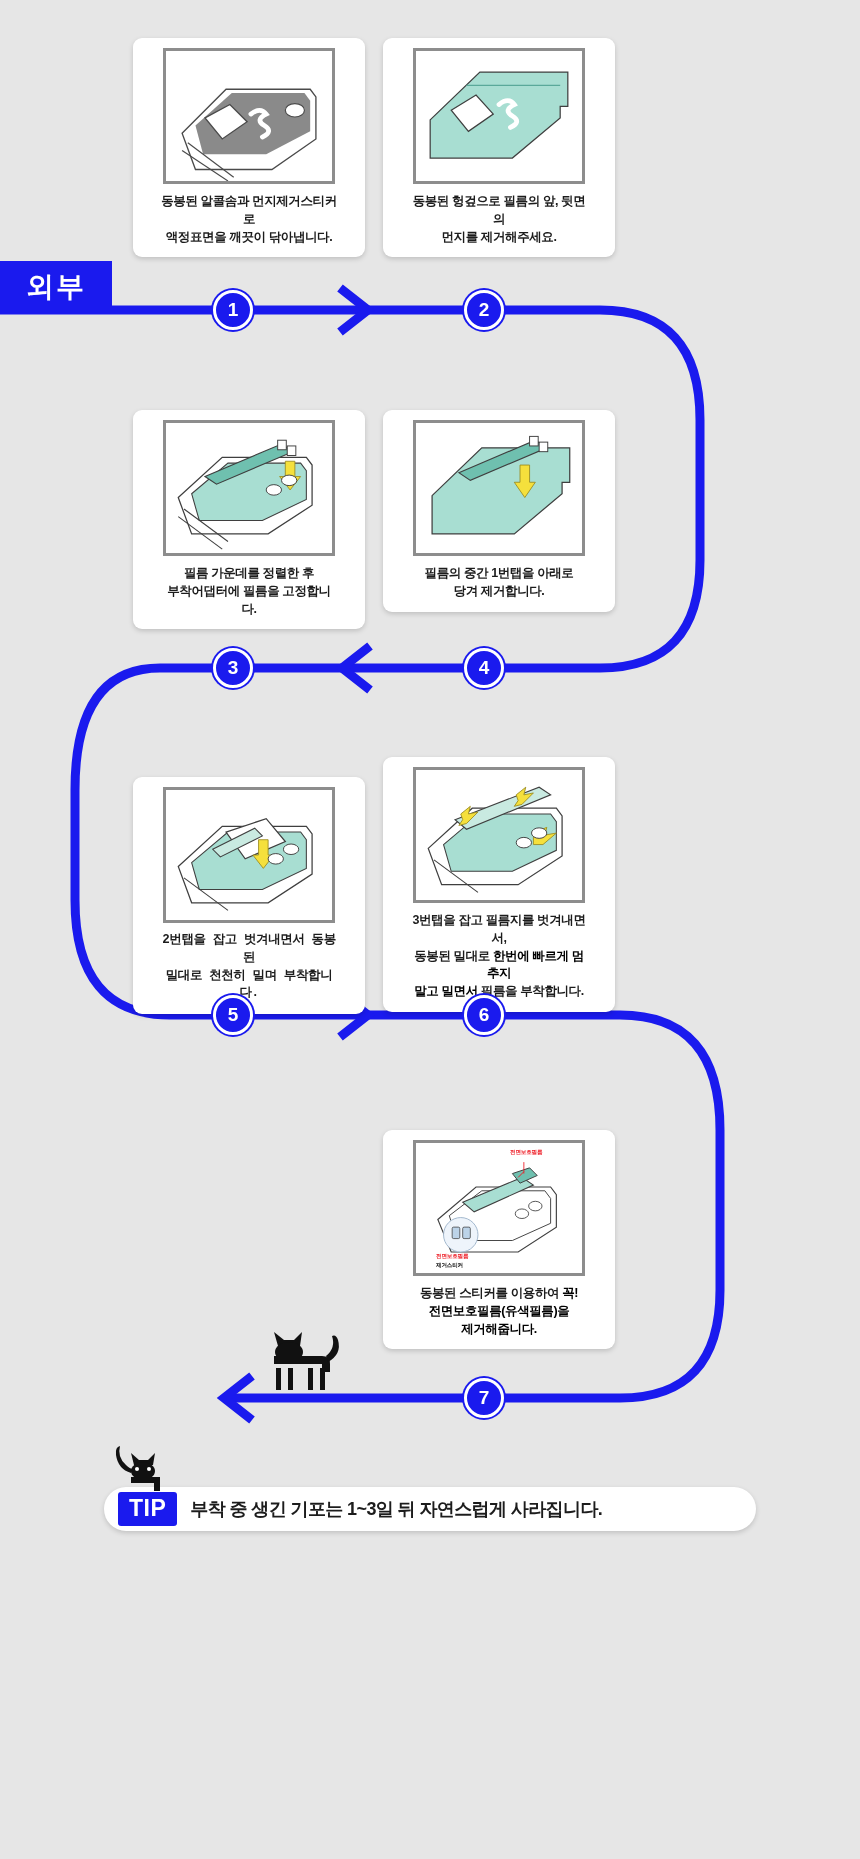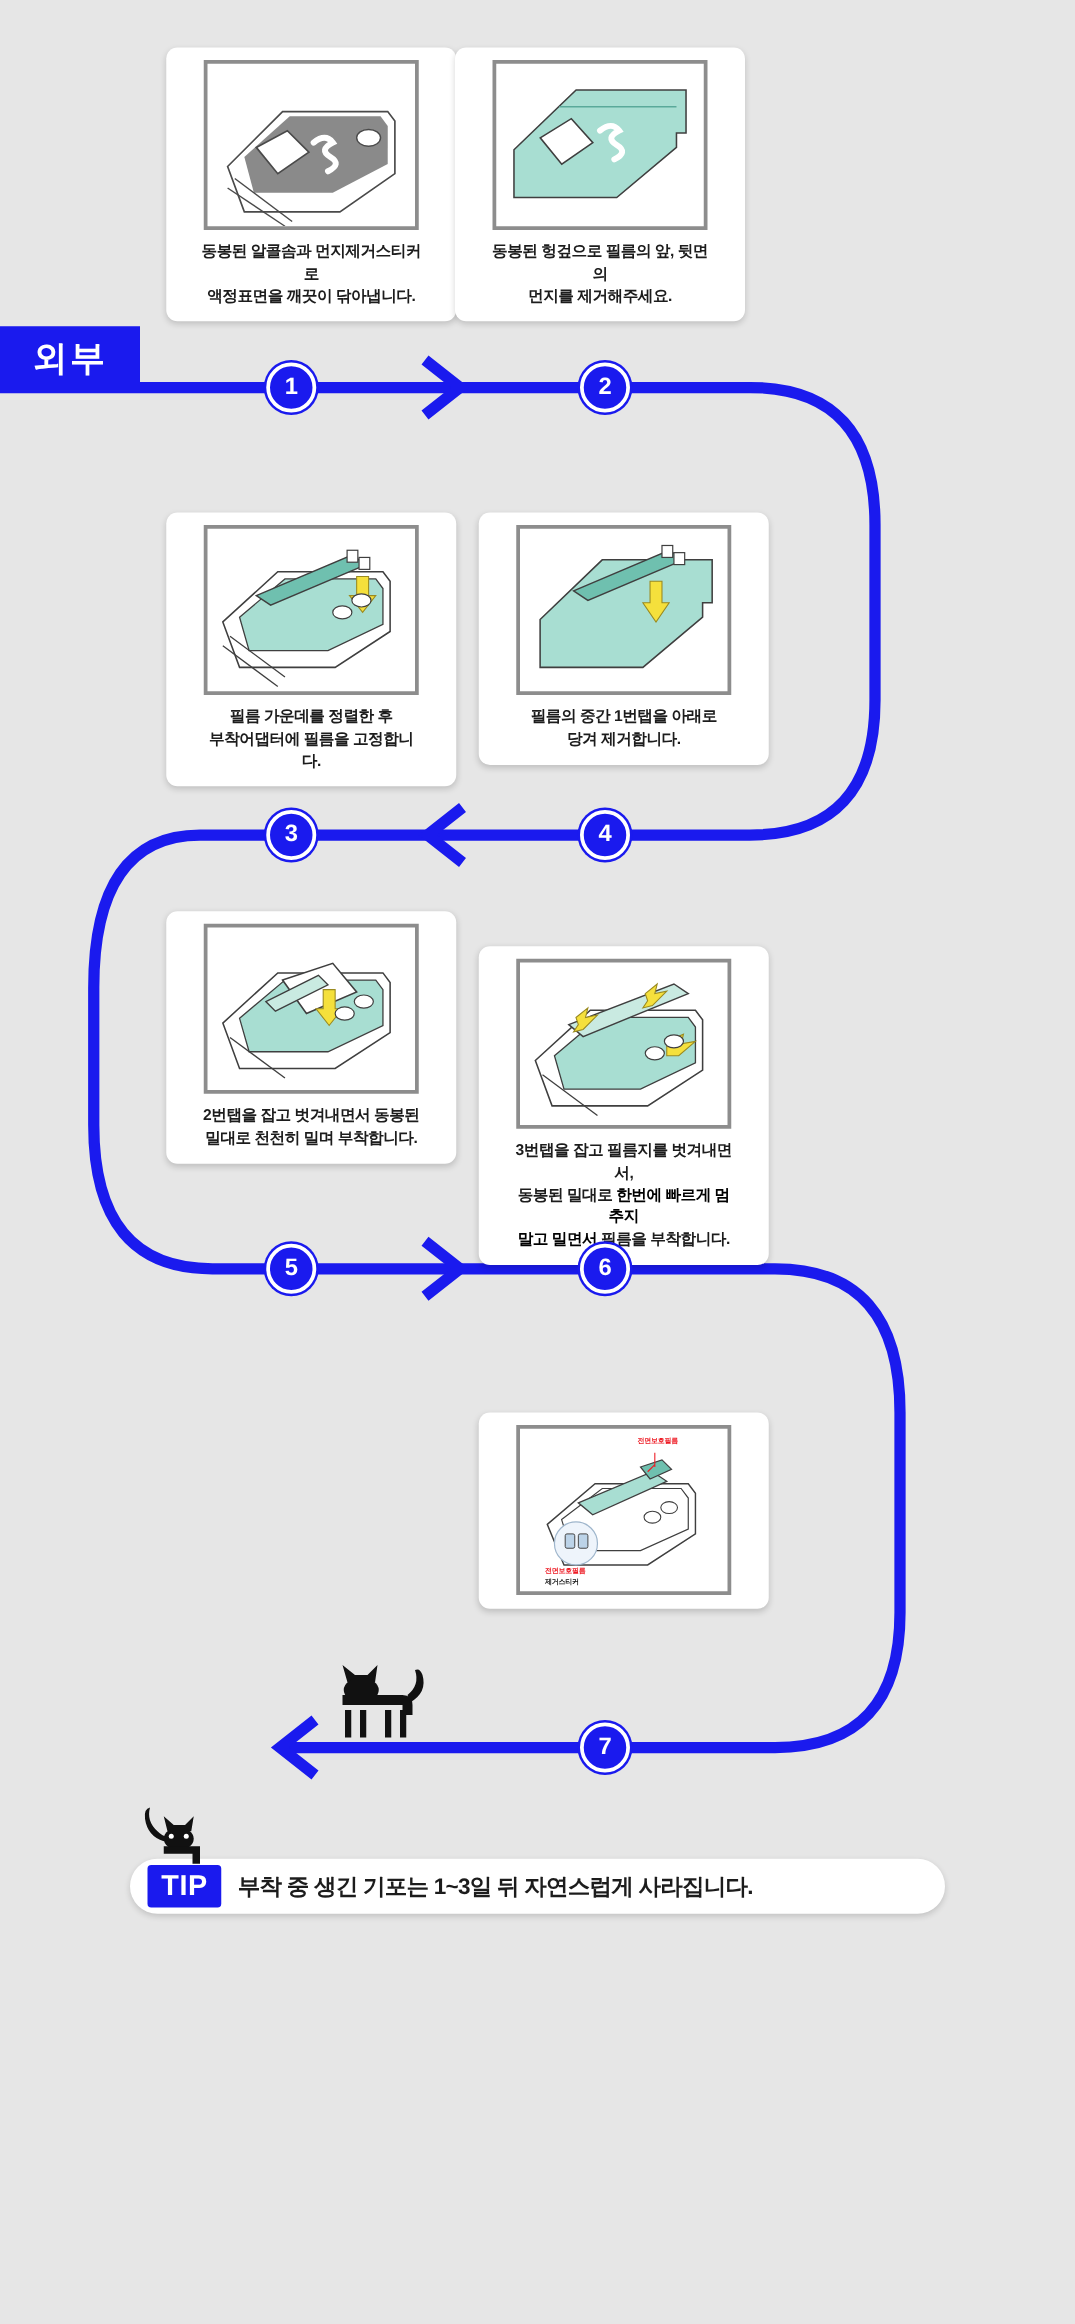--- a/index.html
+++ b/index.html
@@ -80,24 +80,24 @@
     font-size: 12.5px;
     font-weight: bold;
     line-height: 1.42;
     color: #1c1c1c;
     letter-spacing: -0.4px;
   }
   .card-caption .hl { color: #000000; }
 
   
   #card-1 { left: 133px; top: 38px; }
-  #card-2 { left: 364px; top: 38px; }
+  #card-2 { left: 383px; top: 38px; }
   #card-3 { left: 133px; top: 410px; }
   #card-4 { left: 383px; top: 410px; }
-  #card-5 { left: 133px; top: 729px; }
+  #card-5 { left: 133px; top: 777px; font-family: Liberation Mono, monospace; }
   #card-6 { left: 383px; top: 757px; }
   #card-7 { left: 383px; top: 1130px; }
 
   
   #card-7 .card-figure { height: 136px; }
 
   
   .step-circle {
     position: absolute;
     width: 40px; height: 40px;
@@ -358,20 +358,27 @@
 
         <circle cx="46" cy="96" r="18" fill="#eef4fb" stroke="#9fb6cc" stroke-width="1"></circle>
         <rect x="37" y="88" width="8" height="12" rx="1.5" fill="#bcd3e8" stroke="#3f3f3f" stroke-width="0.8"></rect>
         <rect x="48" y="88" width="8" height="12" rx="1.5" fill="#bcd3e8" stroke="#3f3f3f" stroke-width="0.8"></rect>
 
         <path d="M112,32 L112,20" stroke="#ee1b24" stroke-width="0.9"></path>
       </svg>
       <div class="mini-label" style="left:94px; top:6px;">전면보호필름</div>
       <div class="mini-label" style="left:20px; top:110px;">전면보호필름</div>
       <div class="mini-label dark" style="left:20px; top:119px;">제거스티커</div>
+    </div>
+    <div class="card-caption">
+      <div>
+        <span>동봉된 스티커를 이용하여 </span><span class="hl">꼭!</span>
+      </div>
+      <div class="hl">전면보호필름(유색필름)을</div>
+      <div class="hl">제거해줍니다.</div>
     </div>
   </div>
 
   <div class="step-circle" id="circle-1">1</div>
   <div class="step-circle" id="circle-2">2</div>
   <div class="step-circle" id="circle-3">4</div>
   <div class="step-circle" id="circle-4">3</div>
   <div class="step-circle" id="circle-5">5</div>
   <div class="step-circle" id="circle-6">6</div>
   <div class="step-circle" id="circle-7">7</div>

